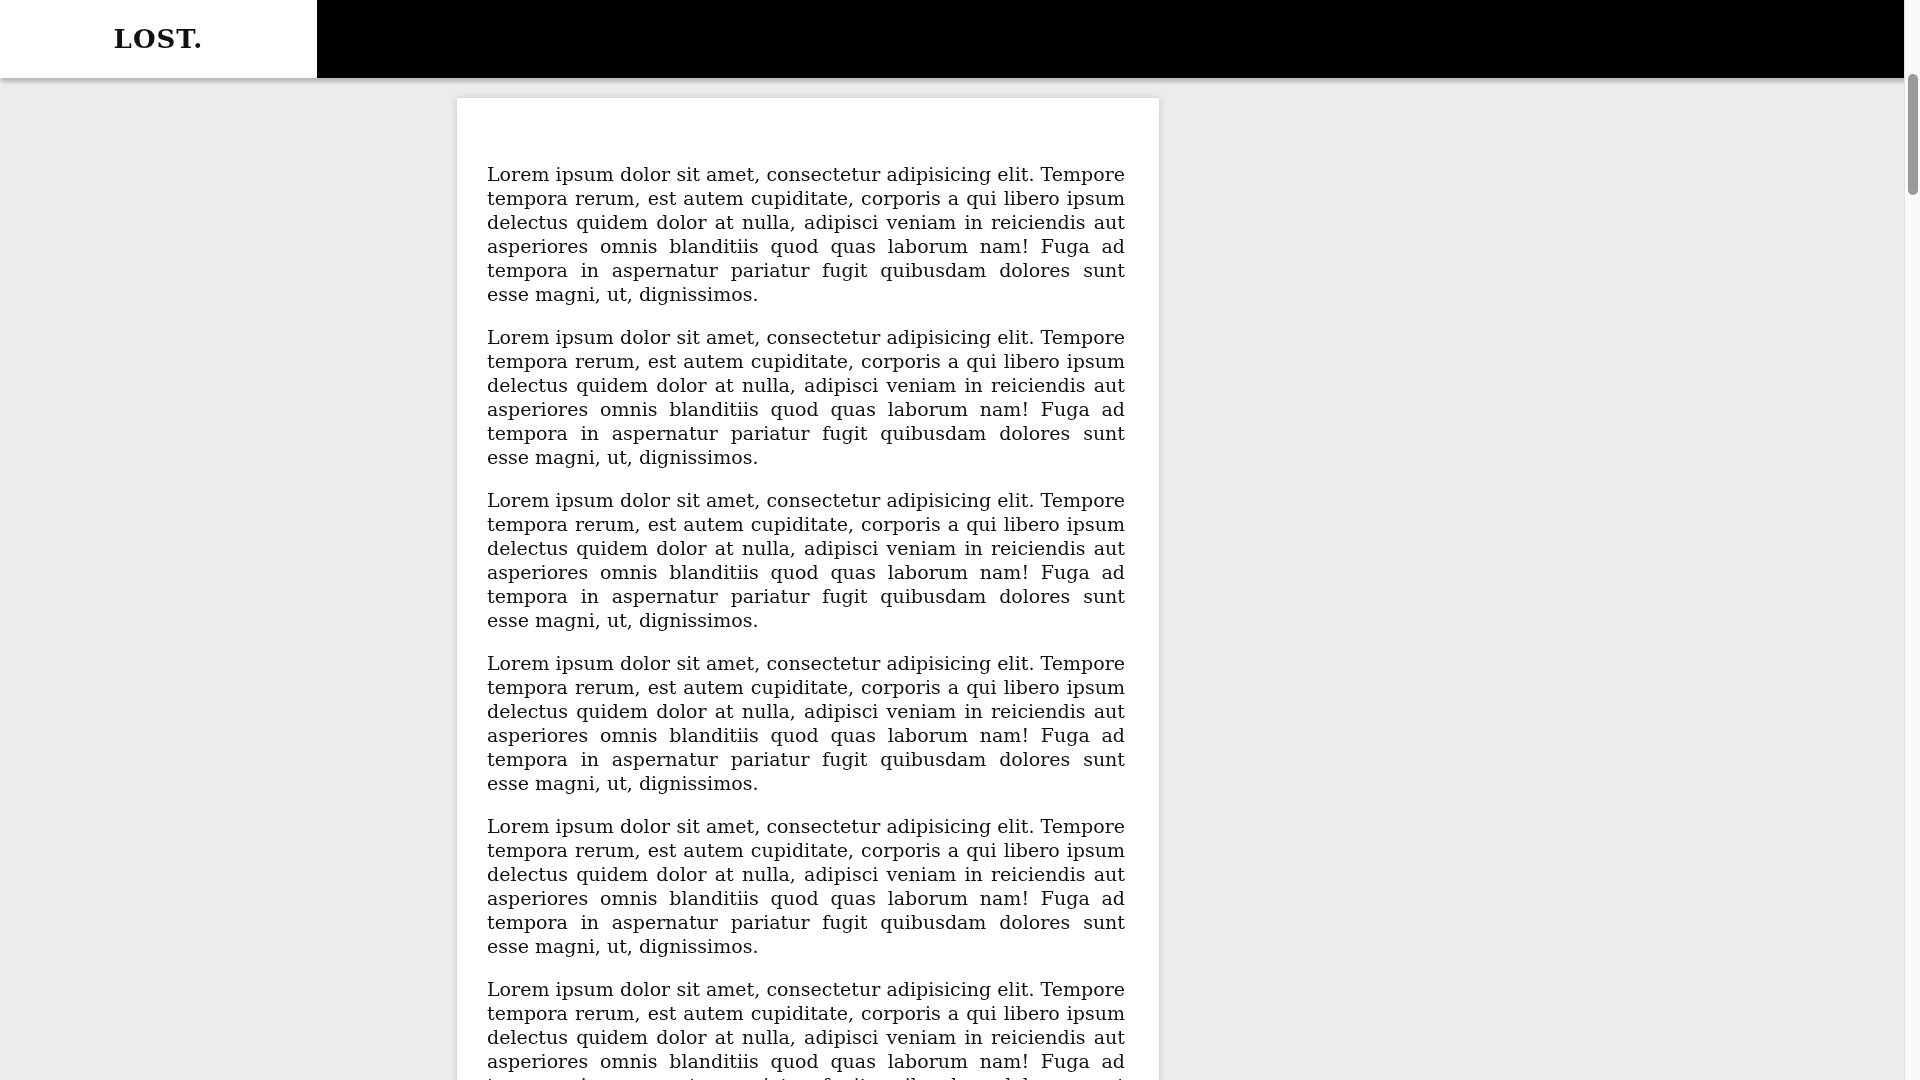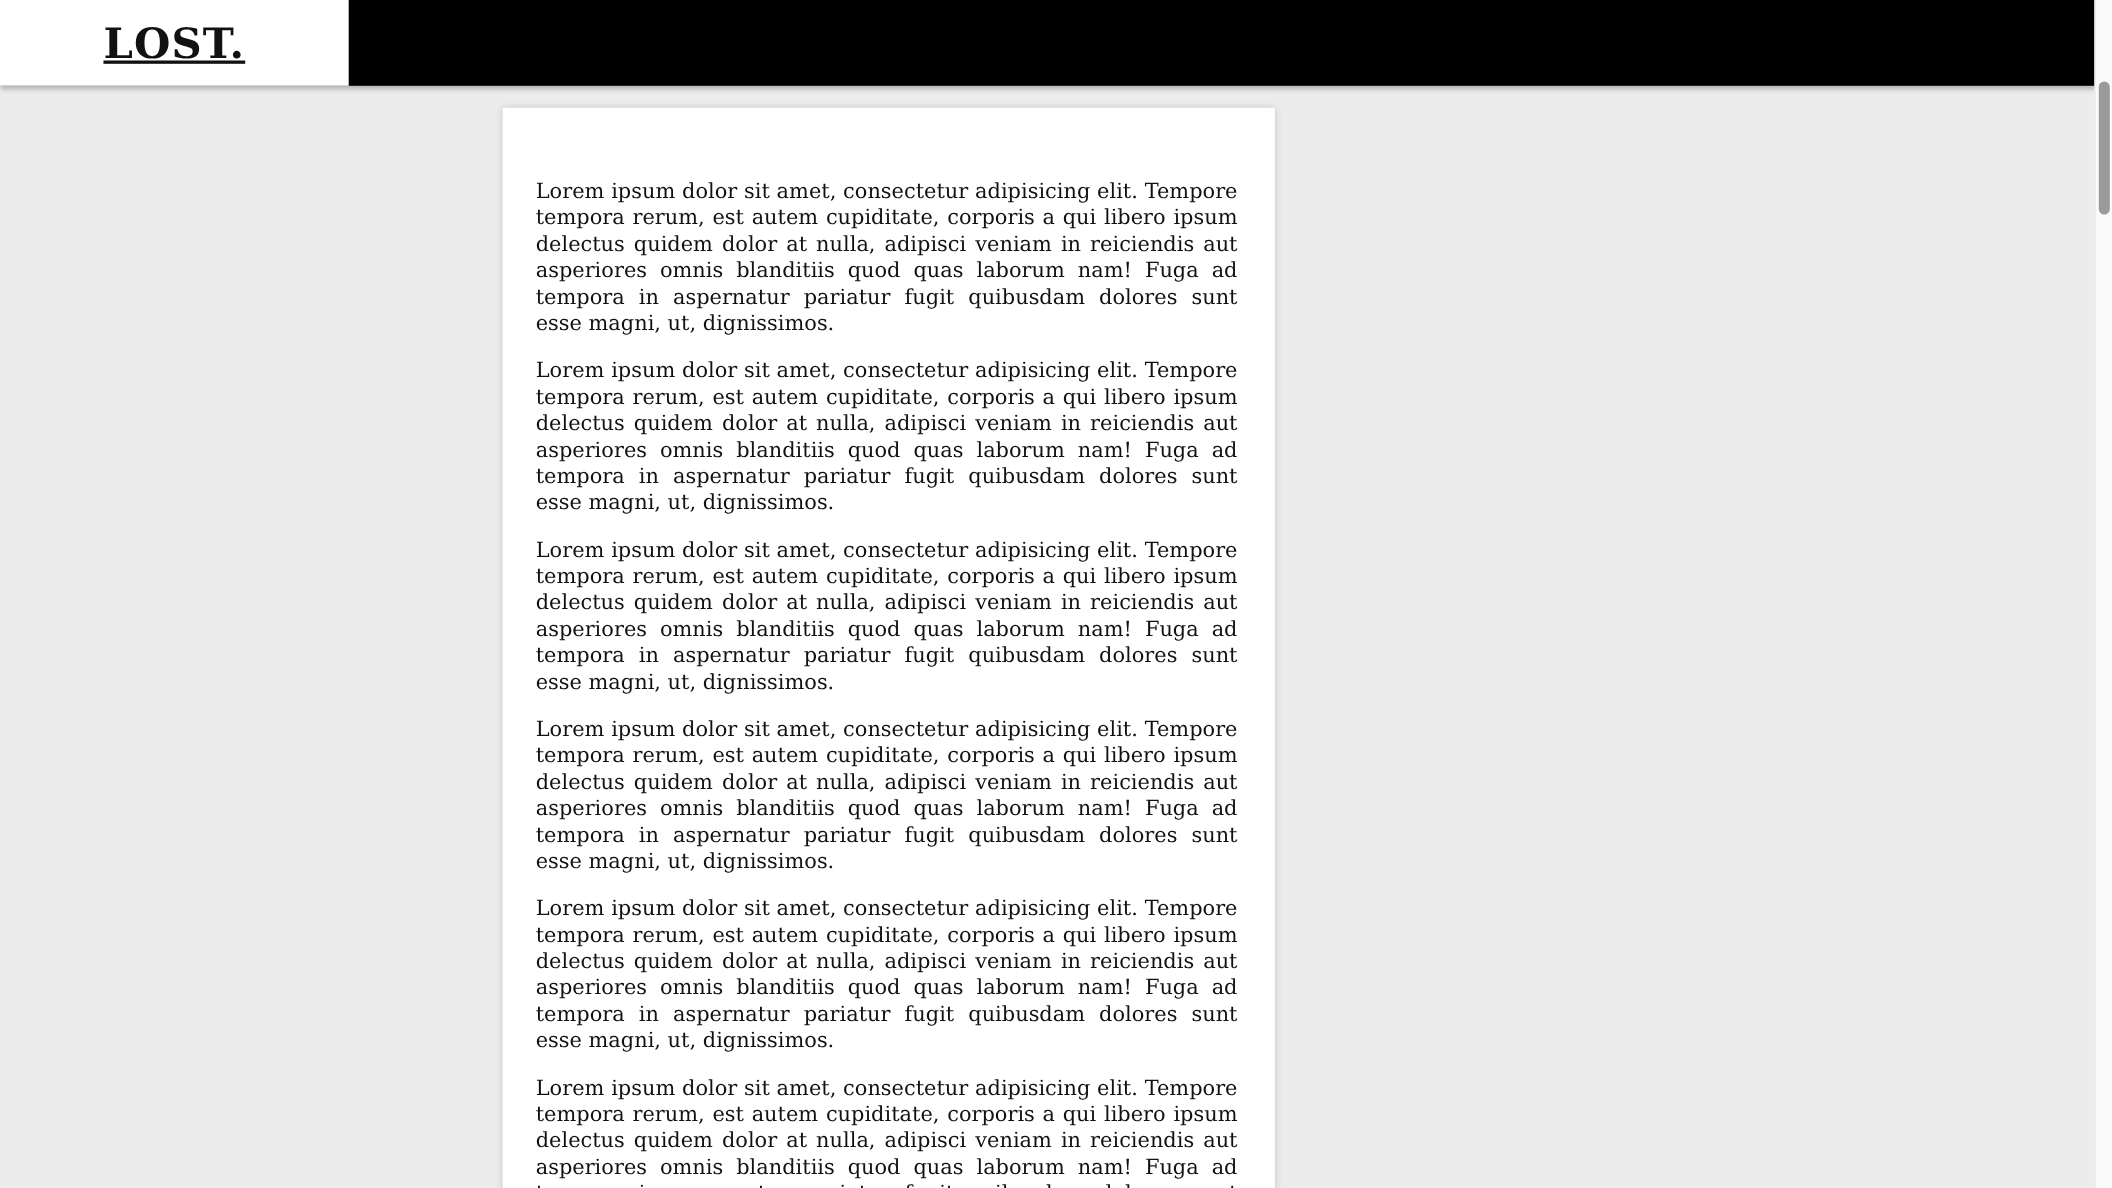--- a/index.html
+++ b/index.html
@@ -24,25 +24,24 @@
   .logo-box {
     width: 317px;
     flex: 0 0 317px;
     background: #ffffff;
     display: flex;
     align-items: center;
     justify-content: center;
     cursor: pointer;
   }
   .logo-text {
-    font-size: 38px;
+    font-size: 26px;
     font-weight: bold;
     letter-spacing: 1px;
     color: #111111;
-    text-decoration: underline;
   }
   .nav-links {
     flex: 1;
     display: flex;
     align-items: stretch;
   }
   .nav-link {
     flex: 1;
     display: flex;
     align-items: center;

